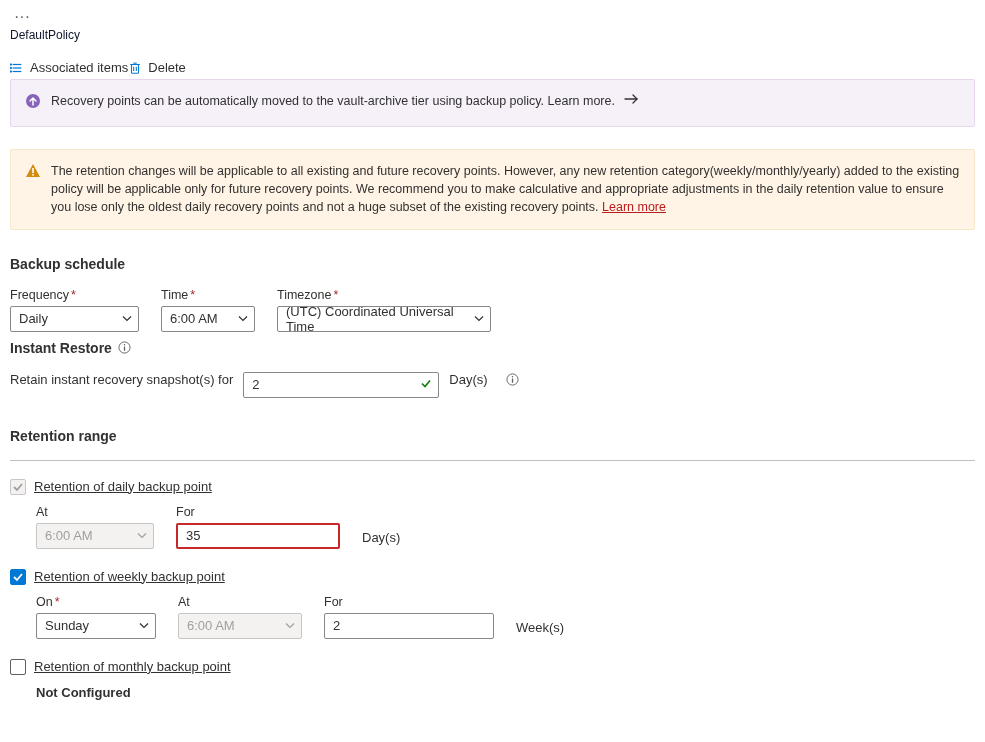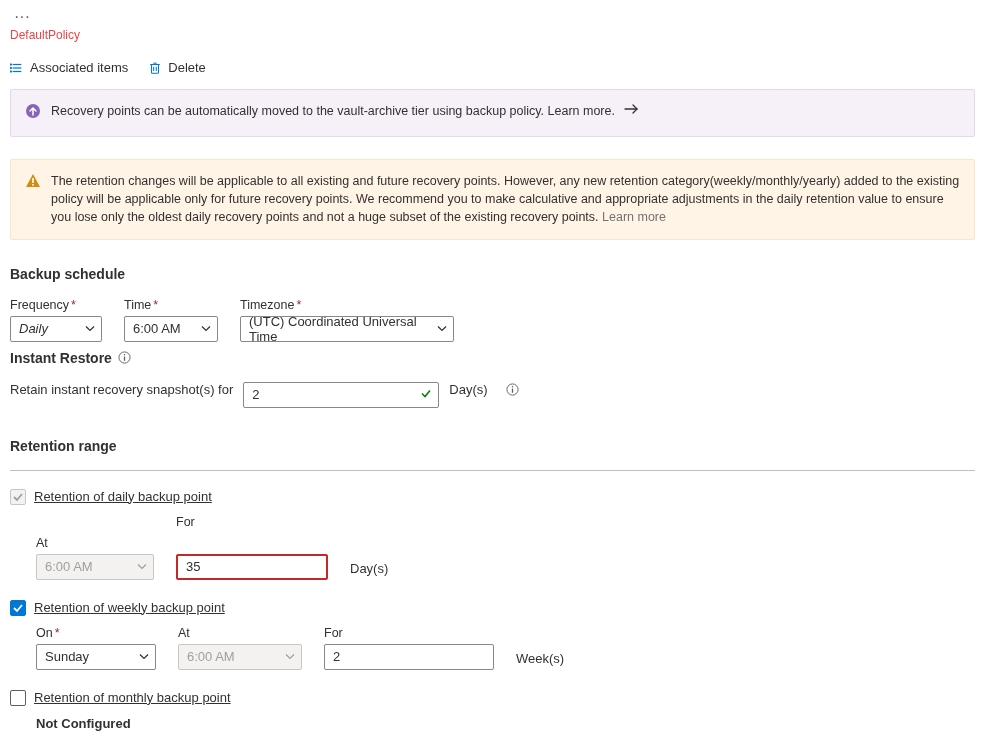--- a/index.html
+++ b/index.html
@@ -8,51 +8,51 @@
     padding: 8px 10px;
     font-family: "Segoe UI", -apple-system, sans-serif;
     font-size: 13px;
     color: #323130;
     background: #fff;
     width: 985px;
   }
   .header-row { display: flex; align-items: center; gap: 14px; }
   .page-title { font-size: 26px; font-weight: 600; margin: 0; }
   .ellipsis { font-size: 16px; color: #605e5c; cursor: pointer; padding: 0 4px; }
-  .subtitle { font-size: 12px; color: #ef4444; margin-top: 2px; margin-bottom: 18px; }
-  .cmd-bar { display: flex; gap: 20px; margin-bottom: 14px; }
+  .subtitle { font-size: 12px; color: #0f172a; margin-top: 2px; margin-bottom: 18px; }
+  .cmd-bar { display: flex; margin-bottom: 4px; }
   .cmd-item { display: flex; align-items: center; gap: 6px; cursor: pointer; font-size: 13px; }
   .cmd-item .icon { display: inline-flex; color: #0078d4; }
   .banner {
     display: flex; align-items: flex-start; gap: 10px;
     padding: 12px 14px; border-radius: 2px; font-size: 12.5px; line-height: 1.45;
   }
   .banner-purple { background: #f6f0f8; border: 1px solid #e8d5ee; margin-bottom: 22px; }
   .banner-orange { background: #fff4e5; border: 1px solid #f7e6c7; margin-bottom: 26px; }
   .banner .bicon { flex: 0 0 16px; margin-top: 1px; }
-  .banner a.inline-link { color: #737373; cursor: pointer; }
+  .banner a.inline-link { color: #b91c1c; text-decoration: underline; cursor: pointer; }
   .arrow-link { display: inline-flex; align-items: center; margin-left: 6px; cursor: pointer; color: #323130; }
   .section-label { font-weight: 600; font-size: 14px; margin: 0 0 16px 0; display:flex; align-items:center; gap:6px;}
   .row { display: flex; gap: 22px; margin-bottom: 8px; flex-wrap: wrap; }
   .field { display: flex; flex-direction: column; gap: 4px; }
   .field-label { font-size: 12.5px; color: #323130; }
   .req { color: #a4262c; margin-left: 2px; }
   .select, .input {
     height: 26px; border: 1px solid #8a8886; border-radius: 2px; background: #fff;
     font-size: 13px; padding: 0 24px 0 8px; position: relative; display: flex; align-items: center;
     cursor: pointer;
   }
   .input { cursor: text; padding-right: 8px; }
   .select .chev { position: absolute; right: 6px; top: 50%; transform: translateY(-50%); pointer-events:none; }
-  .w-freq { width: 92px; font-style: italic; }
+  .w-freq { width: 129px; }
   .w-time { width: 94px; }
   .w-tz   { width: 214px; }
   .w-snap { width: 196px; }
   .w-at   { width: 118px; }
-  .w-for-daily { width: 152px; margin-top: 21px; }
+  .w-for-daily { width: 164px; }
   .w-on   { width: 120px; }
   .w-at2  { width: 124px; }
   .w-for-weekly { width: 170px; }
   .valid-tick { position:absolute; right:6px; top:50%; transform:translateY(-50%); color:#107c10; pointer-events:none;}
   .inline-row { display:flex; align-items:flex-start; gap:10px; margin-bottom: 30px;}
   .unit { font-size:13px; display:flex; align-items:center; gap:18px;}
   .info-icon { color:#605e5c; display:inline-flex; cursor:pointer; }
   hr.sep { border:0; border-top:1px solid #bfbfbf; margin: 6px 0 18px 0;}
   .ret-block { margin-bottom: 20px; }
   .cb-row { display:flex; gap:8px; margin-bottom:10px;text-decoration:underline; }

